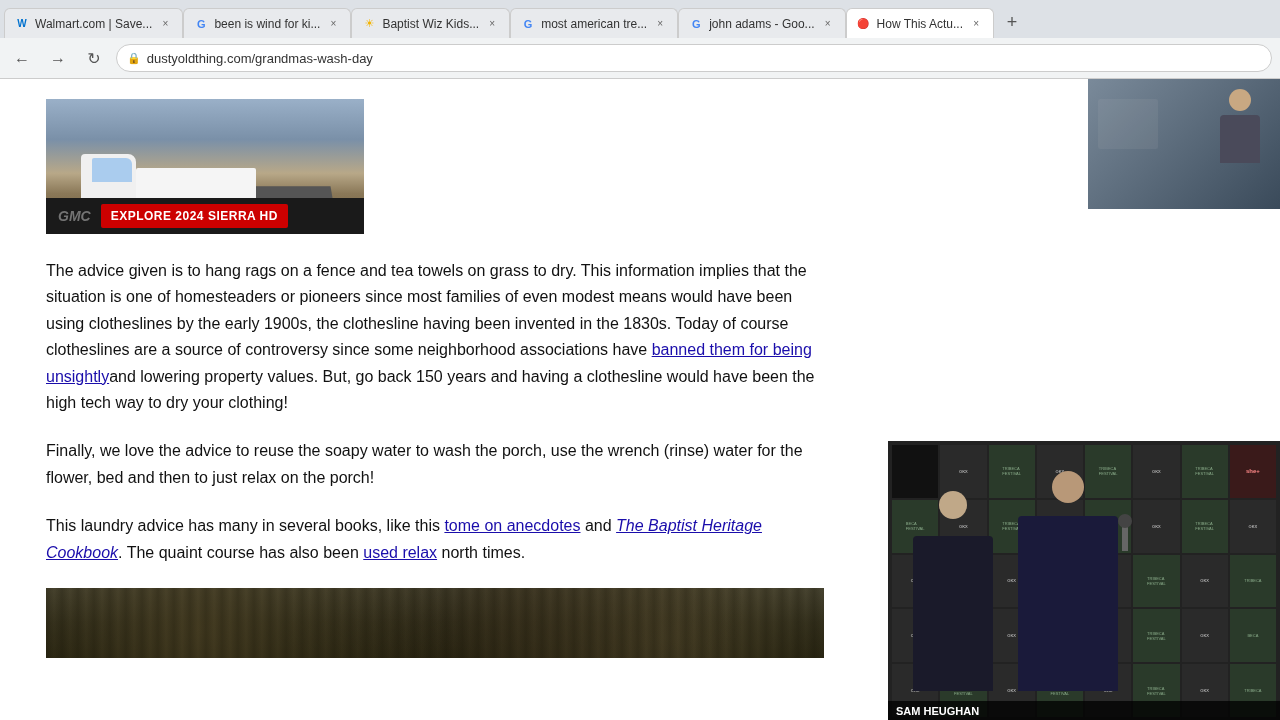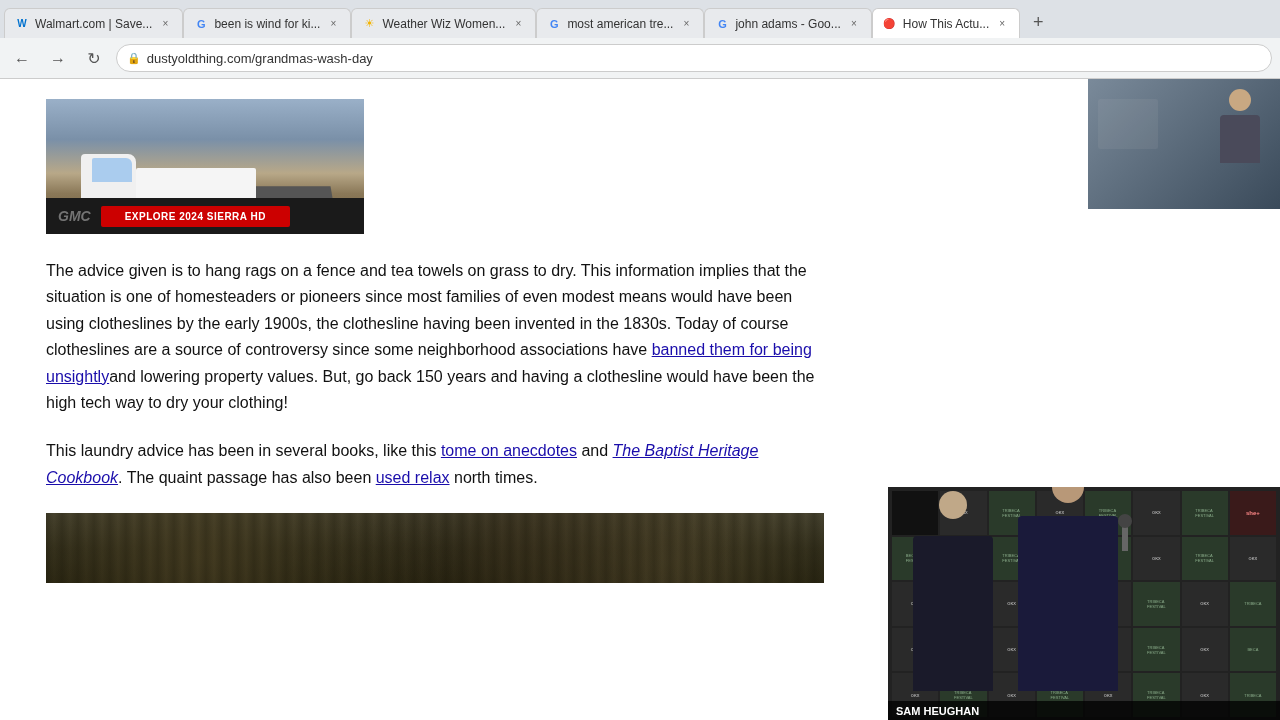--- a/index.html
+++ b/index.html
@@ -184,23 +184,23 @@
     .gmc-logo {
       color: #737373;
       font-size: 14px;
       font-weight: bold;
       font-style: italic;
     }
 
     .explore-btn {
       background: #cc0000;
       color: #fff;
-      font-size: 10px;
+      font-size: 12px;
       font-weight: bold;
-      padding: 5px 24px;
+      padding: 5px 10px;
       border-radius: 2px;
       letter-spacing: 0.5px;
     }
 
     
     .article-paragraph {
       font-size: 16px;
       line-height: 1.65;
       color: #111;
       margin-bottom: 22px;
@@ -262,21 +262,21 @@
 
     .top-video-content {
       width: 100%;
       height: 100%;
       background: linear-gradient(135deg, #8a7a6a 0%, #6a5a4a 50%, #4a3a2a 100%);
       position: relative;
     }
 
     .bottom-video {
       width: 392px;
-      height: 234px;
+      height: 280px;
       position: absolute;
       bottom: 0;
       right: 0;
       background: #111;
       overflow: hidden;
       text-decoration: underline;
     }
 
     .festival-bg {
       position: absolute;
@@ -345,21 +345,21 @@
     </div>
 
     <div class="tab">
       <span class="tab-favicon" style="color:#4285f4; font-weight:bold;">G</span>
       <span class="tab-label">been is wind for ki...</span>
       <span class="tab-close">×</span>
     </div>
 
     <div class="tab">
       <span class="tab-favicon" style="color:#f4b400;">☀</span>
-      <span class="tab-label">Weather Wiz Women...</span>
+      <span class="tab-label">Baptist Wiz Kids...</span>
       <span class="tab-close">×</span>
     </div>
 
     <div class="tab">
       <span class="tab-favicon" style="color:#4285f4; font-weight:bold;">G</span>
       <span class="tab-label">most american tre...</span>
       <span class="tab-close">×</span>
     </div>
 
     <div class="tab">
@@ -415,23 +415,24 @@
         <div class="ad-bottom-bar">
           <span class="gmc-logo">GMC</span>
           <span class="explore-btn">EXPLORE 2024 SIERRA HD</span>
         </div>
       </div>
 
       <p class="article-paragraph">
         <span>The advice given is to hang rags on a fence and tea towels on grass to dry. This information implies that the situation is one of homesteaders or pioneers since most families of even modest means would have been using clotheslines by the early 1900s, the clothesline having been invented in the 1830s. Today of course clotheslines are a source of controversy since some neighborhood associations have </span><span class="article-link">banned them for being unsightly</span><span>and lowering property values. But, go back 150 years and having a clothesline would have been the high tech way to dry your clothing!</span>
       </p>
 
+      <p class="article-paragraph">Finally, we love the advice to reuse the soapy water to wash the porch, use the wrench (rinse) water for the flower, bed and then to just relax on the porch!</p>
 
       <p class="article-paragraph">
-        <span>This laundry advice has been in several books, like this </span><span class="article-link">tome on anecdotes</span><span> and </span><span class="article-link-italic">The Baptist Heritage Cookbook</span><span>. The quaint passage has also been </span><span class="article-link">used relax</span><span> north times.</span>
+        <span>This laundry advice has many in several books, like this </span><span class="article-link">tome on anecdotes</span><span> and </span><span class="article-link-italic">The Baptist Heritage Cookbook</span><span>. The quaint course has also been </span><span class="article-link">used relax</span><span> north times.</span>
       </p>
 
       <div class="bottom-image">
         <div class="bottom-image-texture"></div>
 
         <div style="position:absolute;inset:0;background:repeating-linear-gradient(90deg,rgba(30,25,10,0.4) 0px,rgba(50,40,20,0.2) 8px,rgba(30,25,10,0.4) 16px);"></div>
       </div>
 
     </div>
   </div>

